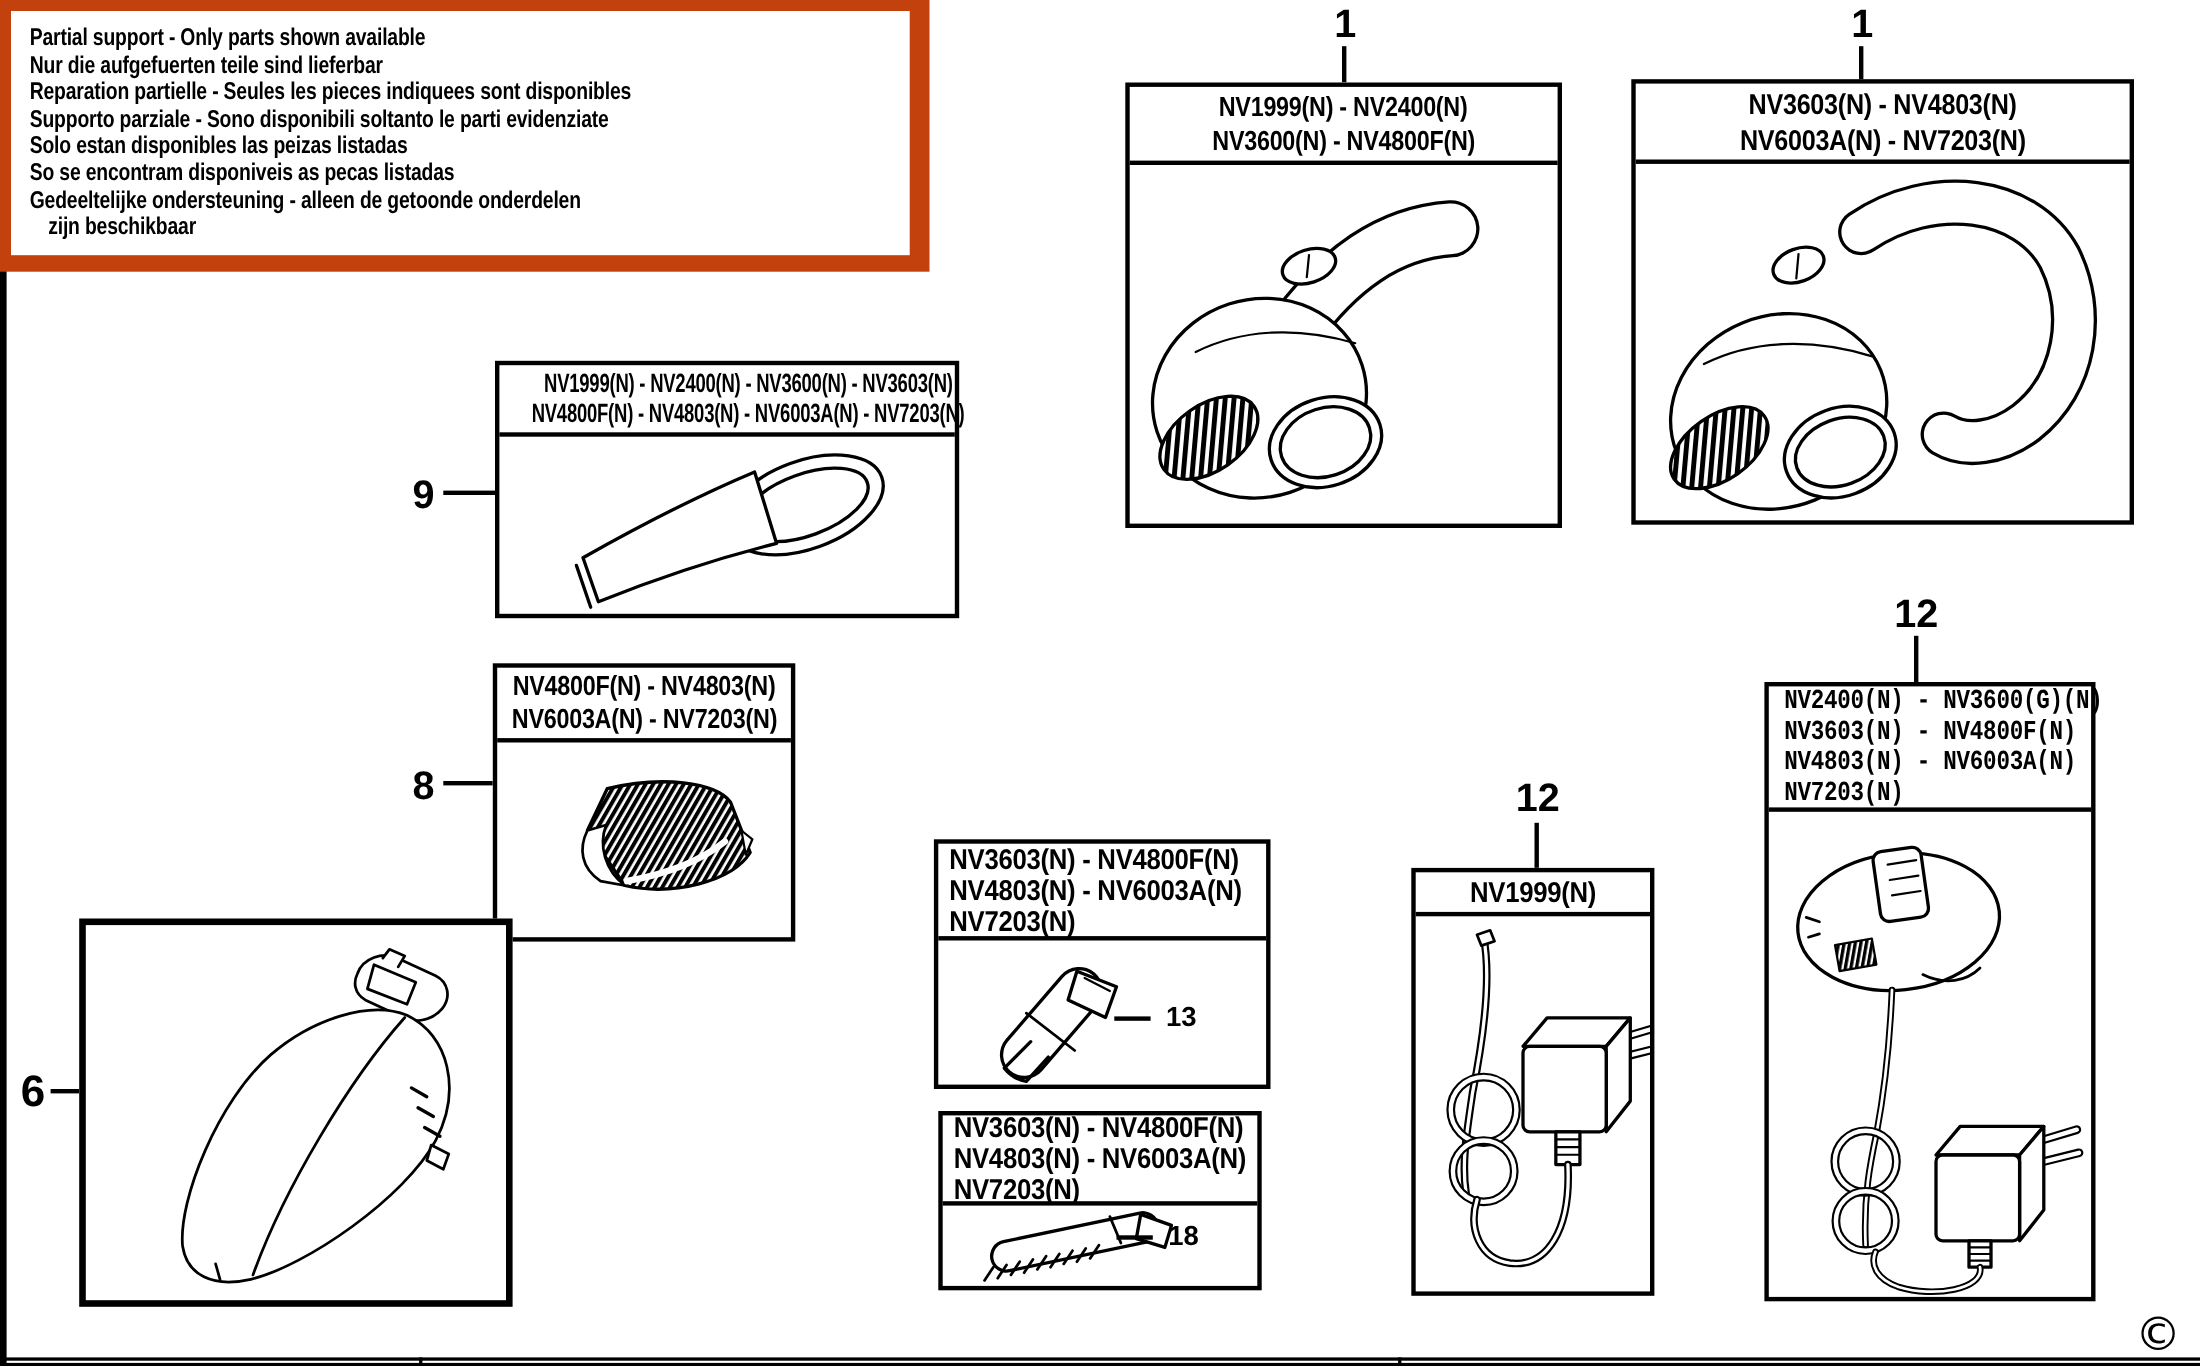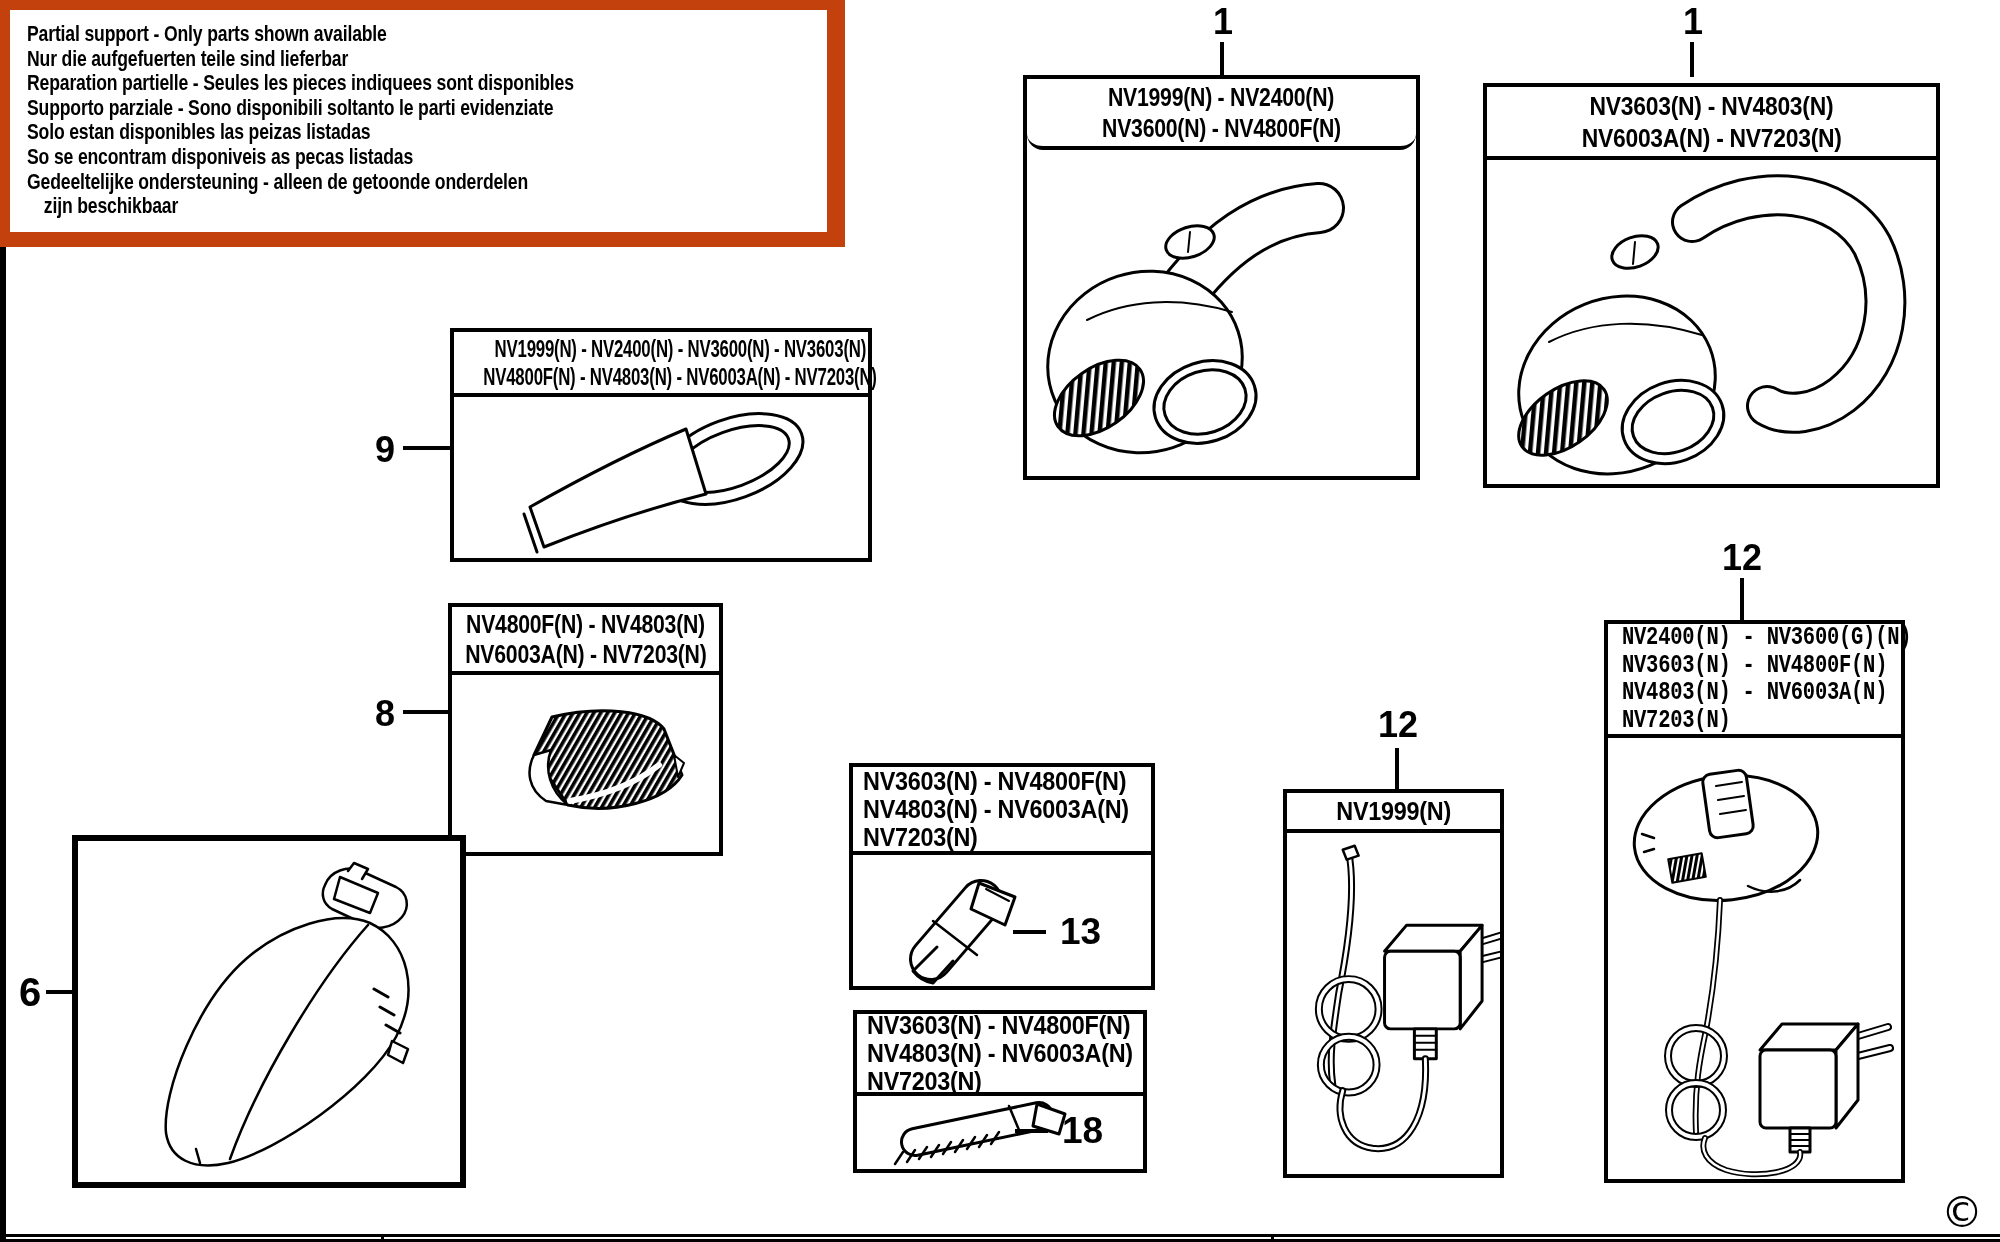--- a/index.html
+++ b/index.html
@@ -27,21 +27,21 @@
   .b13 .hline,.b14 .hline{font-size:26px;line-height:28px;transform:scaleX(.90);transform-origin:0 50%;}
   .b12c .hline{font-size:26px;line-height:30px;transform:scaleX(.90);}
   .b12r .hline{font-size:25px;line-height:27.5px;transform:scaleX(.82);transform-origin:0 50%;}
   .pbody{flex:1 1 auto;position:relative;}
   .pbody svg{position:absolute;left:0;top:0;width:100%;height:100%;}
   
   .ref{position:absolute;font-size:36px;line-height:40px;text-align:center;}
   .ref.big{font-size:40px;}
   .refline{position:absolute;background:#000;}
   
-  .callout{position:absolute;display:flex;align-items:center;gap:14px;font-size:37px;}
+  .callout{position:absolute;display:flex;align-items:center;gap:14px;font-size:25px;}
   .dash{width:33px;height:4px;background:#000;}
   .copyright{position:absolute;left:1941px;top:1192px;font-size:42px;font-weight:normal;font-family:"DejaVu Sans",sans-serif;line-height:42px;}
 </style>
 </head>
 <body>
 
 <div class="page">
 
   <div class="bar" style="left:0;top:0;width:6px;height:1242px;"></div>
   <div class="bar" style="left:0;top:1234px;width:2000px;height:3px;"></div>
@@ -58,21 +58,21 @@
       <div class="nline">Solo estan disponibles las peizas listadas</div>
       <div class="nline">So se encontram disponiveis as pecas listadas</div>
       <div class="nline">Gedeeltelijke ondersteuning - alleen de getoonde onderdelen</div>
       <div class="nline indent">zijn beschikbaar</div>
     </div>
   </div>
 
   <div class="ref" style="left:1208px;top:2px;width:30px;">1</div>
   <div class="refline" style="left:1220px;top:42px;width:4px;height:33px;"></div>
   <div class="pbox b1l" style="left:1023px;top:75px;width:397px;height:405px;">
-    <div class="phead" style="height:67px;border-radius:16px;">
+    <div class="phead" style="height:67px;">
       <div class="hline">NV1999(N) - NV2400(N)</div>
       <div class="hline">NV3600(N) - NV4800F(N)</div>
     </div>
     <div class="pbody">
       <svg viewBox="0 0 389 326">
         <defs>
             <pattern id="hv1" width="8" height="8" patternUnits="userSpaceOnUse" patternTransform="rotate(40)">
               <rect width="8" height="8" fill="#fff"></rect>
               <rect width="4.5" height="8" fill="#000"></rect>
             </pattern>
@@ -87,21 +87,21 @@
           <ellipse cx="72" cy="248" rx="50" ry="30" transform="rotate(-35 72 248)" fill="url(#hv1)"></ellipse>
           <ellipse cx="163" cy="92" rx="25" ry="15" transform="rotate(-18 163 92)"></ellipse>
           <path d="M163,82 L161,102" fill="none" stroke-width="2"></path>
         </g>
       </svg>
     </div>
   </div>
 
   <div class="ref" style="left:1678px;top:2px;width:30px;">1</div>
   <div class="refline" style="left:1690px;top:42px;width:4px;height:35px;"></div>
-  <div class="pbox b1r" style="left:1483px;top:83px;width:457px;height:405px;">
+  <div class="pbox b1r" style="left:1483px;top:72px;width:457px;height:405px;">
     <div class="phead" style="height:69px;">
       <div class="hline">NV3603(N) - NV4803(N)</div>
       <div class="hline">NV6003A(N) - NV7203(N)</div>
     </div>
     <div class="pbody">
       <svg viewBox="0 0 449 324">
         <defs>
             <pattern id="hv2" width="8" height="8" patternUnits="userSpaceOnUse" patternTransform="rotate(40)">
               <rect width="8" height="8" fill="#fff"></rect>
               <rect width="4.5" height="8" fill="#000"></rect>

